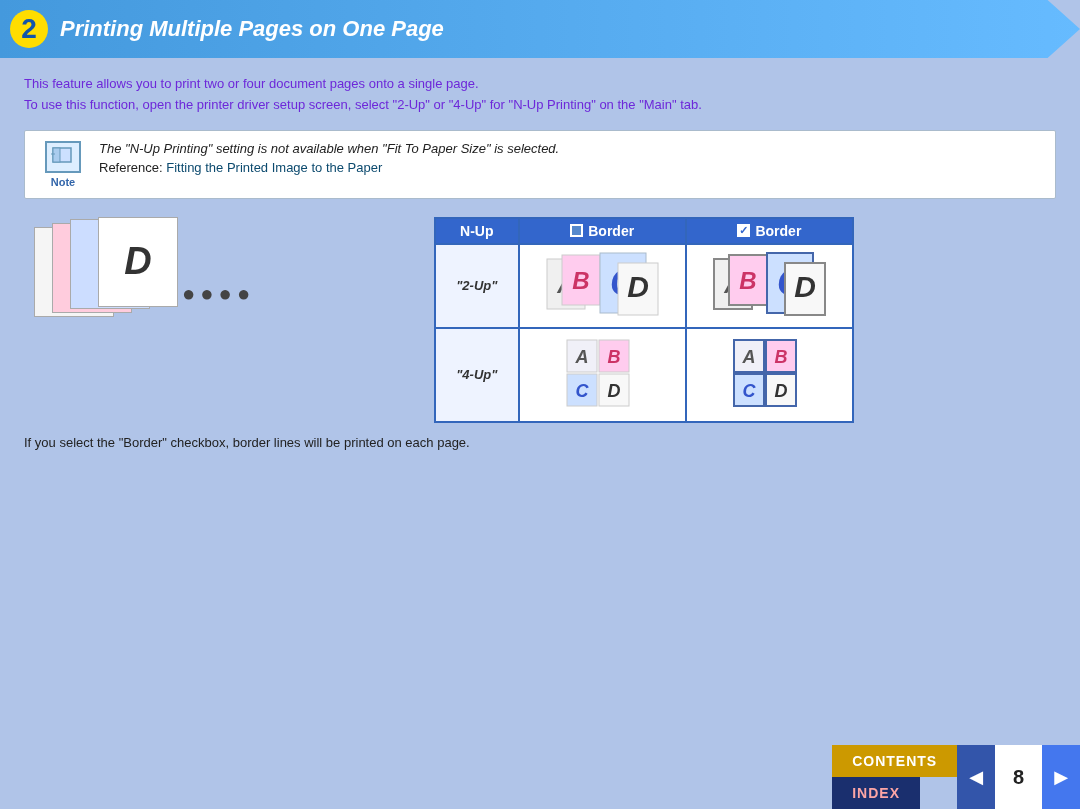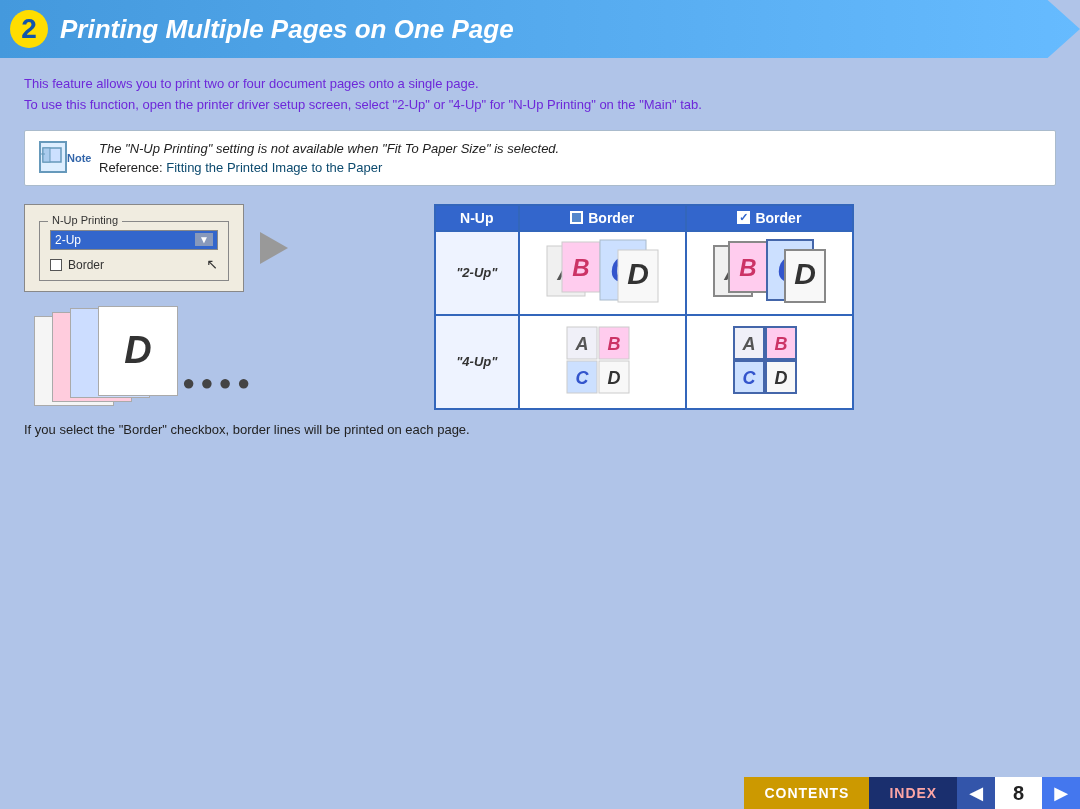--- a/index.html
+++ b/index.html
@@ -30,21 +30,21 @@
       width: 38px;
       height: 38px;
       border-radius: 50%;
       display: flex;
       align-items: center;
       justify-content: center;
       flex-shrink: 0;
     }
     .header-title {
       color: white;
-      font-size: 26px;
+      font-size: 22px;
       font-weight: bold;
       font-style: italic;
     }
 
     
     .content {
       padding: 16px 24px;
     }
 
     .intro-text {
@@ -59,21 +59,21 @@
       background: white;
       padding: 10px 14px;
       display: flex;
       gap: 12px;
       align-items: flex-start;
       margin-bottom: 18px;
       border-radius: 2px;
     }
     .note-icon-wrap {
       display: flex;
-      flex-direction: row;
+      flex-direction: column;
       align-items: center;
       flex-shrink: 0;
       width: 48px;
     }
     .note-icon {
       width: 36px;
       height: 32px;
       border: 2px solid #6699bb;
       background: #ddeeff;
       display: flex;
@@ -288,21 +288,21 @@
     .footer-bottom-row {
       display: flex;
       align-items: stretch;
     }
     .footer-top-row {
       display: flex;
       align-items: stretch;
     }
     .footer-sections {
       display: flex;
-      flex-direction: row;
+      flex-direction: column;
     }
 
     .demo-row {
       display: flex;
       align-items: flex-start;
       gap: 20px;
     }
   </style>
 </head>
 <body>
@@ -335,41 +335,20 @@
       <div class="note-reference">
         <span>Reference: </span><span class="note-link">Fitting the Printed Image to the Paper</span>
       </div>
     </div>
   </div>
 
   <div class="demo-row">
 
     <div style="display:flex; flex-direction:column; gap:14px; width:390px;">
 
-      <div style="display:flex; align-items:center; gap:16px;">
-
-        <div class="dialog-box">
-          <div class="dialog-group">
-            <span class="dialog-group-label">N-Up Printing</span>
-            <div class="dialog-select">
-              <span>2-Up</span>
-              <span class="dialog-select-arrow">▼</span>
-            </div>
-            <div class="dialog-checkbox-row">
-              <span class="checkbox-empty"></span>
-              <span>Border</span>
-            </div>
-            <div class="cursor" style="position:absolute;right:10px;top:34px;font-size:14px;color:#333;">↖</div>
-          </div>
-        </div>
-
-        <div style="display:flex;align-items:center;">
-          <div style="width:0;height:0;border-top:16px solid transparent;border-bottom:16px solid transparent;border-left:28px solid #999;"></div>
-        </div>
-      </div>
 
       <div style="display:flex;align-items:flex-end;gap:8px;margin-top:0;margin-left:10px;">
         <div style="position:relative;width:140px;height:100px;">
           <div class="stacked-page page-a">A</div>
           <div class="stacked-page page-b">B</div>
           <div class="stacked-page page-c">C</div>
           <div style="position:absolute;background:white;border:1px solid #aaa;width:80px;height:90px;left:64px;top:0;display:flex;align-items:center;justify-content:center;font-size:38px;font-weight:bold;font-style:italic;color:#333;z-index:4;">D</div>
         </div>
         <div style="display:flex;gap:5px;align-items:center;padding-bottom:10px;">
           <span style="font-size:22px;font-weight:bold;color:#444;">●</span>

